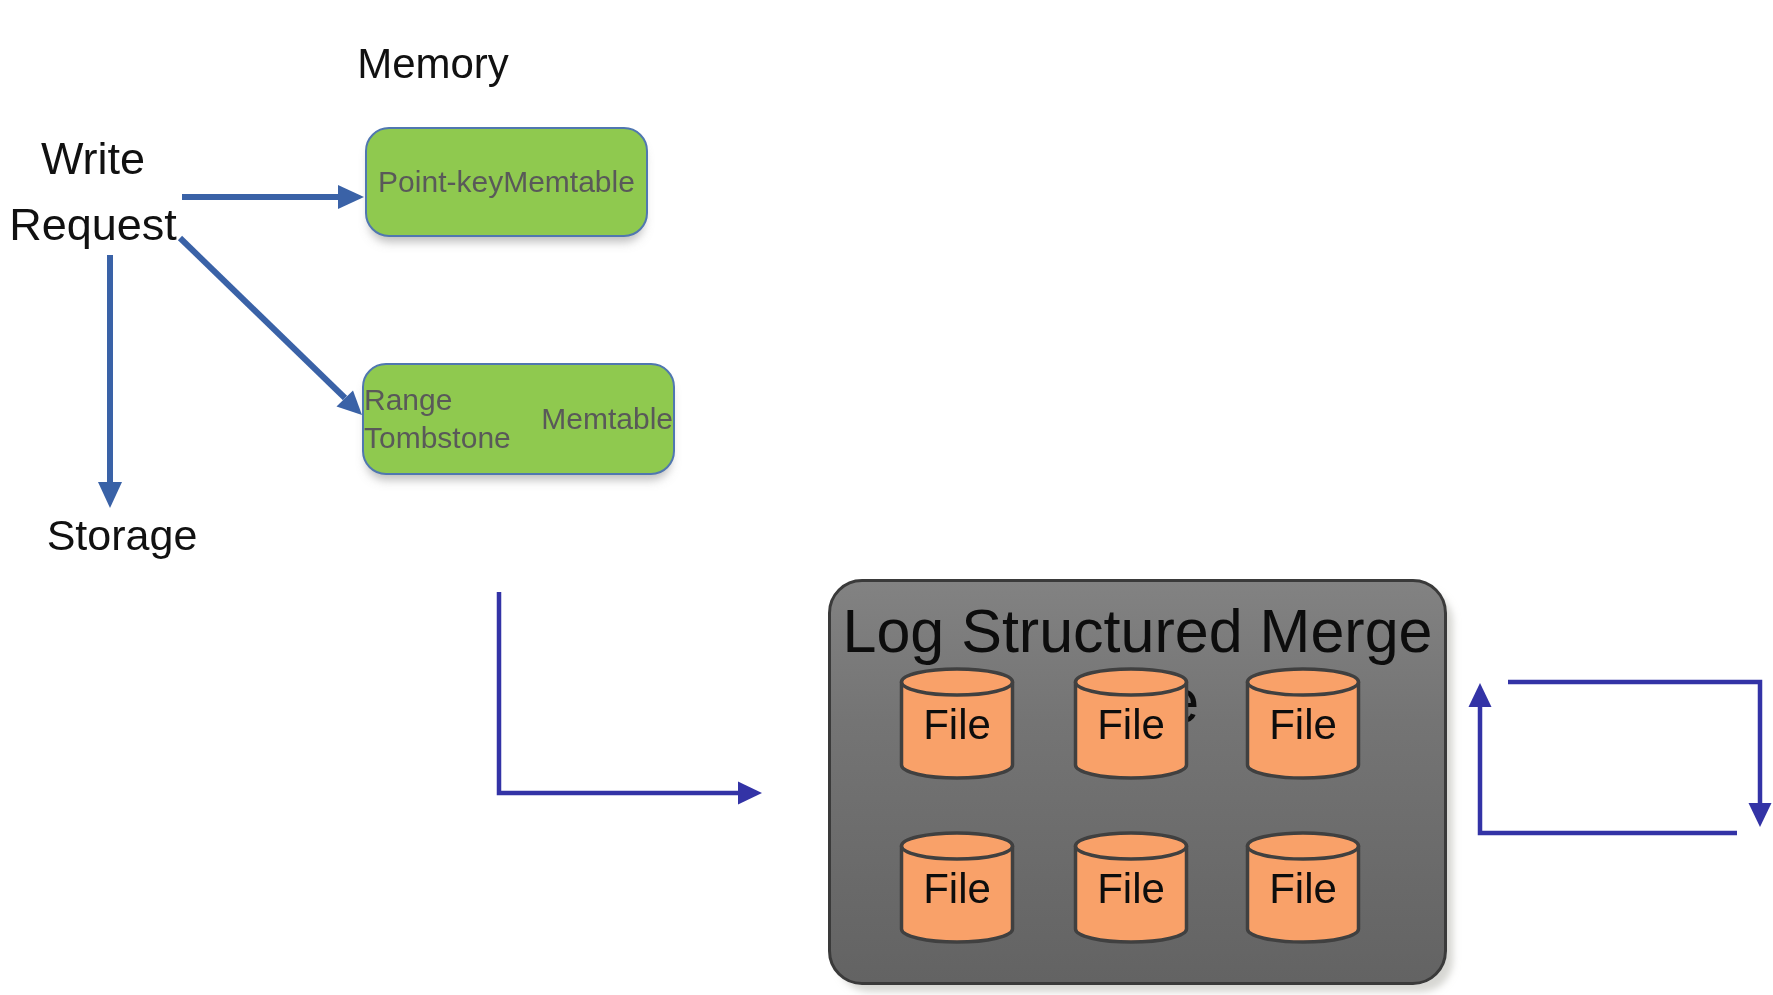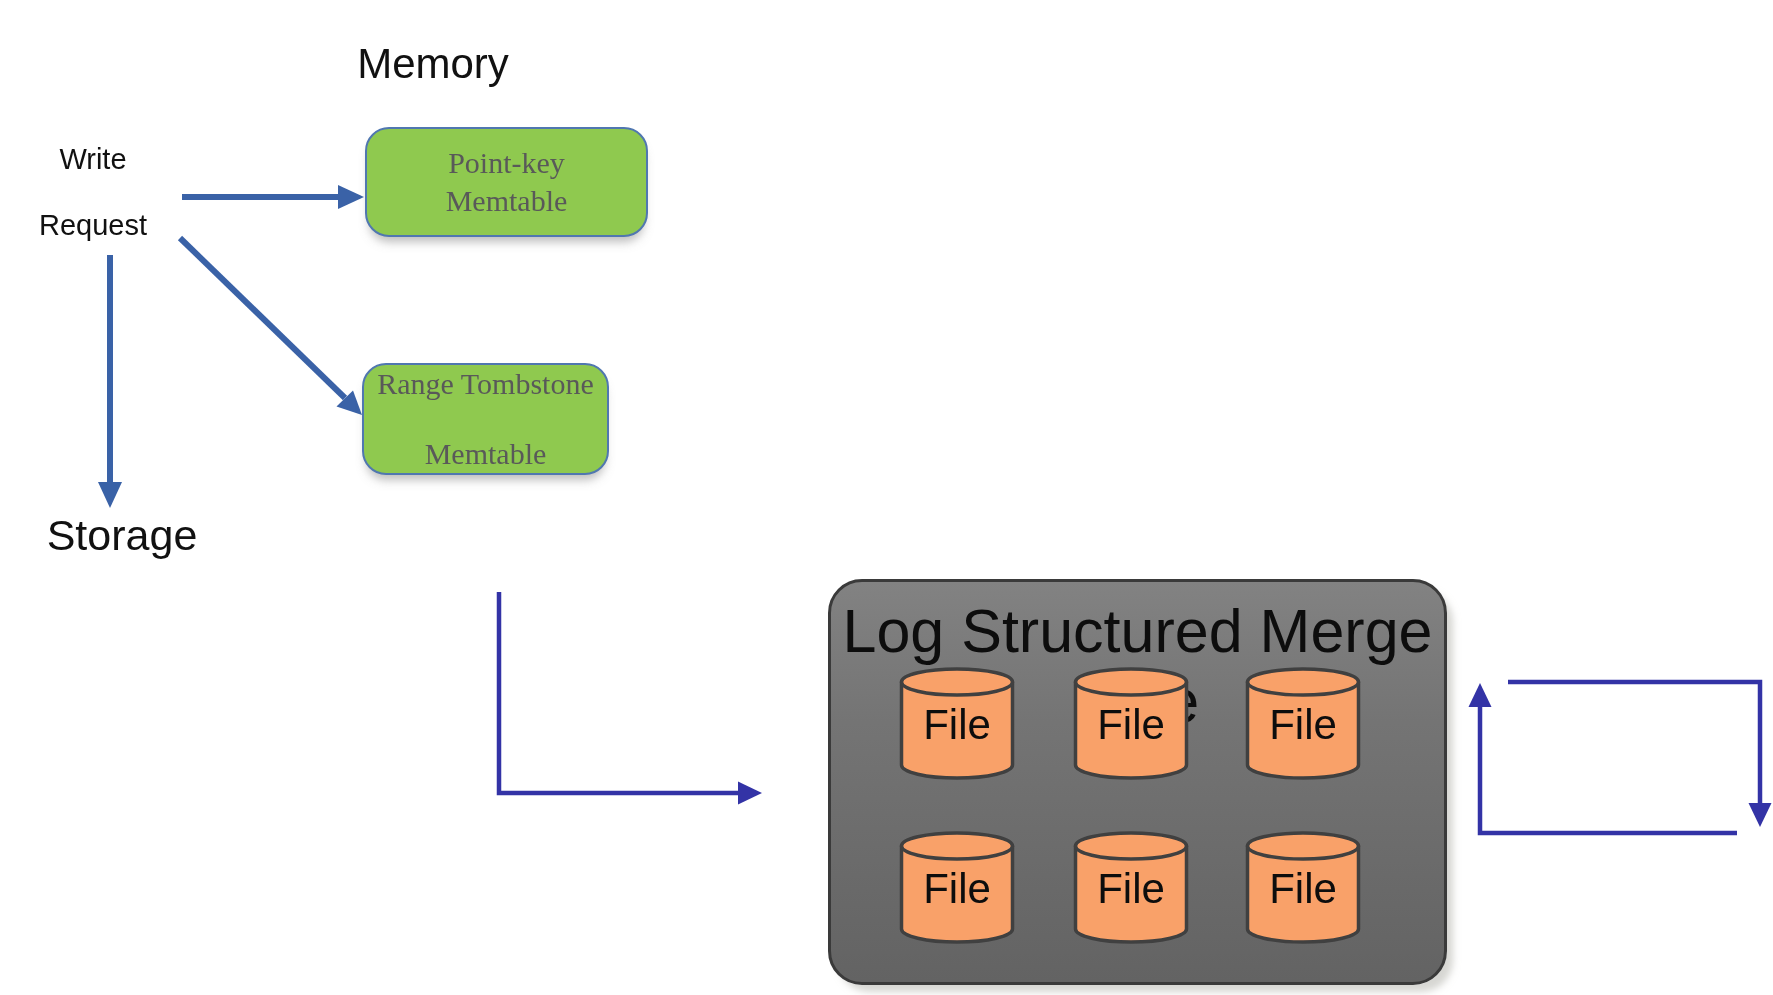--- a/index.html
+++ b/index.html
@@ -16,26 +16,25 @@
     color:var(--text-black,#111);
     text-align:center;
     white-space:nowrap;
   }
   
   .memtable{
     position:absolute;
     background:var(--memtable-green,#8FC94F);
     border:2px solid var(--memtable-border,#5077B0);
     border-radius:24px;
-    display:flex;flex-direction:column;align-items:center;justify-content:center;
+    display:flex;flex-direction:row;align-items:center;justify-content:center;
     color:var(--memtable-text,#595959);
     font-size:30px;line-height:38px;
     box-shadow:0 9px 10px -4px rgba(125,125,125,.5);
     box-sizing:border-box;
-    font-family:Liberation Serif, serif;
   }
   
   #lsm-box{
     position:absolute;
     left:828px;top:579px;width:619px;height:406px;
     border-radius:34px;
     border:3px solid var(--lsm-border,#3A3A3A);
     background:linear-gradient(180deg,#828282 0%,#747474 35%,#636363 100%);
     box-shadow:8px 9px 7px -2px rgba(175,175,168,.5);
     box-sizing:border-box;
@@ -87,37 +86,37 @@
       <polygon class="indigo-head" points="1748.5,803 1771.5,803 1760,827"></polygon>
     </g>
     <g>
       <path class="indigo-line" d="M1737 833 L1480 833 L1480 707"></path>
       <polygon class="indigo-head" points="1468.5,707 1491.5,707 1480,683"></polygon>
     </g>
   </svg>
 
   <div class="label" style="left:352px;top:40px;width:162px;font-size:42px;">Memory</div>
 
-  <div class="label" style="left:0px;top:126px;width:186px;font-size:29px;line-height:66px;">
+  <div class="label" style="left:0px;top:126px;width:186px;font-size:45px;line-height:66px;">
     <div>Write</div>
     <div>Request</div>
   </div>
 
   <div class="label" style="left:8px;top:504px;width:228px;font-size:43px;line-height:62px;">
     <div>Storage</div>
   </div>
 
 
 
   <div class="memtable" style="left:365px;top:127px;width:283px;height:110px;">
     <div>Point-key</div>
     <div>Memtable</div>
   </div>
 
-  <div class="memtable" style="left:362px;top:363px;width:247px;height:112px;justify-content:space-between;">
+  <div class="memtable" style="left:362px;top:363px;width:313px;height:112px;">
     <div>Range Tombstone</div>
     <div>Memtable</div>
   </div>
 
 
   <div id="lsm-box">
     <div id="lsm-title">Log Structured Merge Tree</div>
   </div>
 
   <div class="cylinder" style="left:899px;top:667px;">

